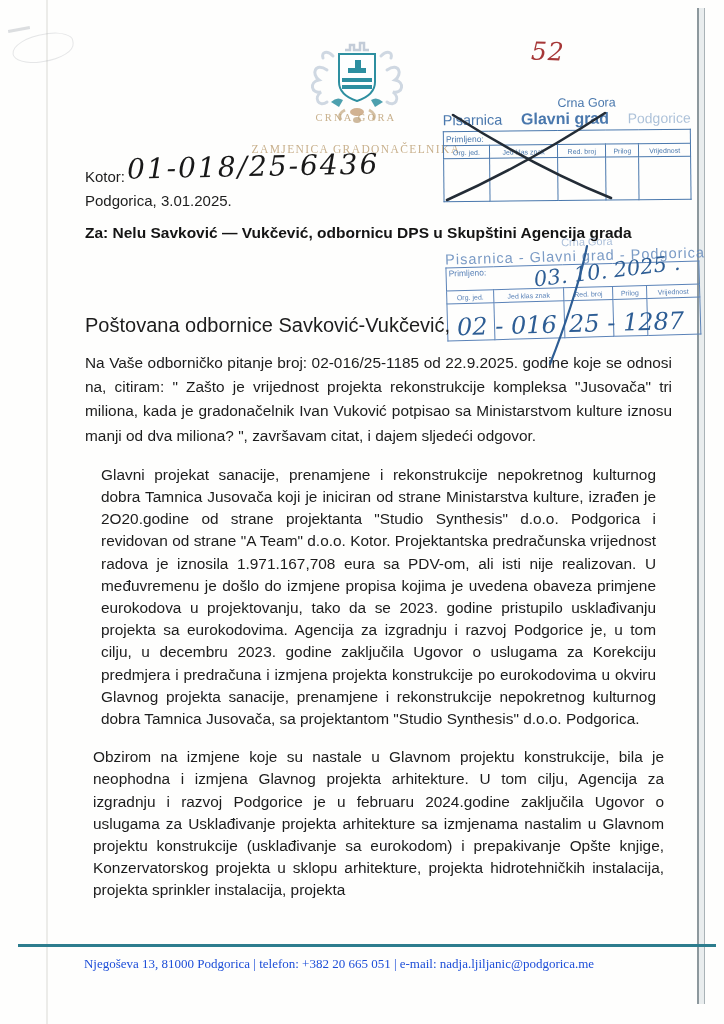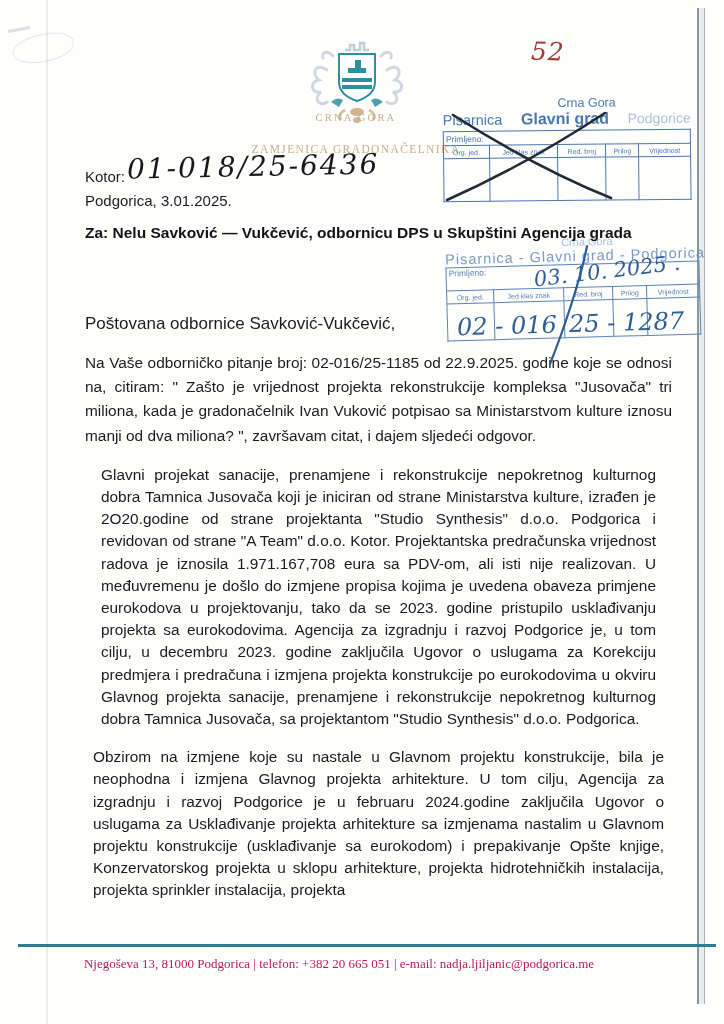--- a/index.html
+++ b/index.html
@@ -58,31 +58,31 @@
   .s2-num-l { position:absolute; bottom:0px; left:10px; font-size:24px; color:#2d5d94; z-index:3; white-space:nowrap;}
   .s2-num-r { position:absolute; bottom:0px; left:122px; font-size:24px; color:#2d5d94; z-index:3; white-space:nowrap;}
 
   .cross-svg { position:absolute; left:439px; top:103px; width:186px; height:106px; z-index:3; }
   .slash-svg { position:absolute; left:540px; top:242px; width:56px; height:126px; z-index:3; }
 
   
   .recipient  { position:absolute; left:85px; top:224px; font-size:15.5px; font-weight:bold;
                 white-space:nowrap; z-index:2; color:#141414; }
   .subject    { position:absolute; left:85px; top:269px; font-size:15.5px; font-weight:bold; z-index:2; color:#141414; }
-  .salutation { position:absolute; left:85px; top:314px; font-size:17px; z-index:2; }
+  .salutation { position:absolute; left:85px; top:314px; font-size:20px; z-index:2; }
   .body-text  { position:absolute; left:85px; top:351px; width:587px; z-index:2;
                 font-size:15.4px; text-align:justify; color:#1c1c1c; }
   .body-text p.p1 { margin:0 0 13px 0; line-height:24.2px; }
   .body-text p.p2 { margin:16px; line-height:22.2px; }
   .body-text p.p3 { margin:8px; line-height:22.2px; }
 
   
   .footer-rule { position:absolute; left:18px; top:944px; width:698px; height:3px; background:#2d7d8e; z-index:2; }
   .footer-text { position:absolute; left:0; top:956px; width:678px; text-align:center; z-index:2;
-                 font-family:"Liberation Serif", serif; font-size:13px; color:#be185d; }
+                 font-family:"Liberation Serif", serif; font-size:13px; color:#1d4ed8; }
 </style>
 </head>
 <body>
 
 <div class="page">
 
   <div class="scan-left"></div>
   <div class="scan-right"></div>
   <div class="smudge"></div>
   <div class="smudge2"></div>

